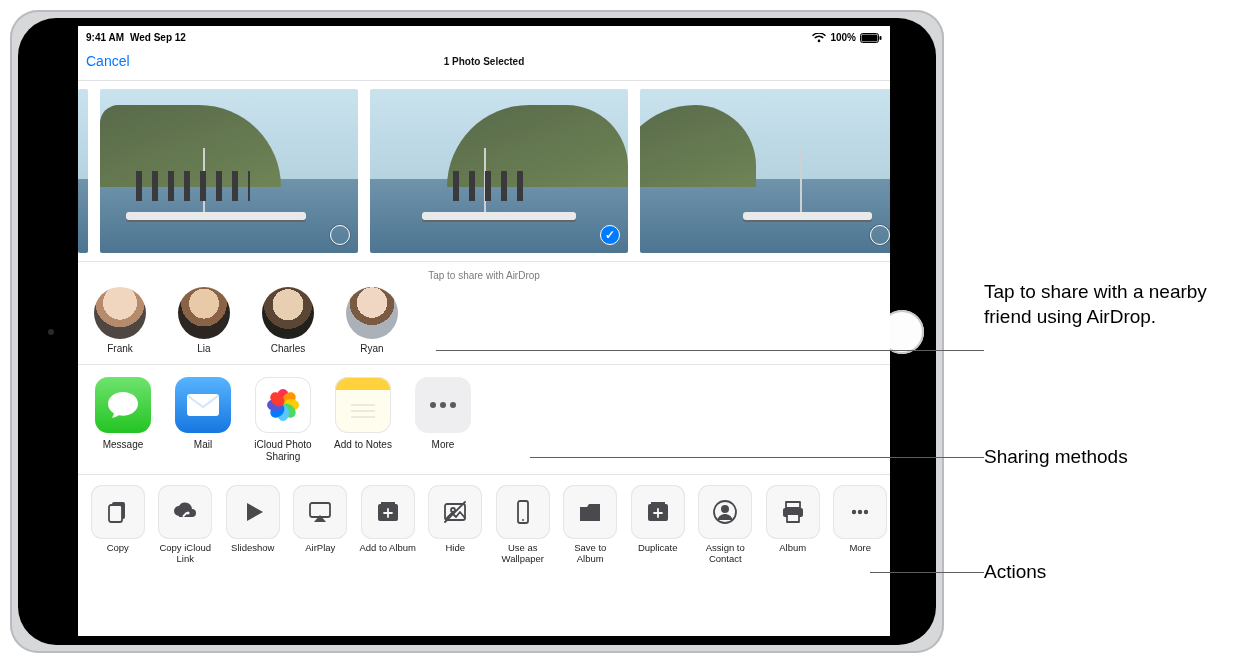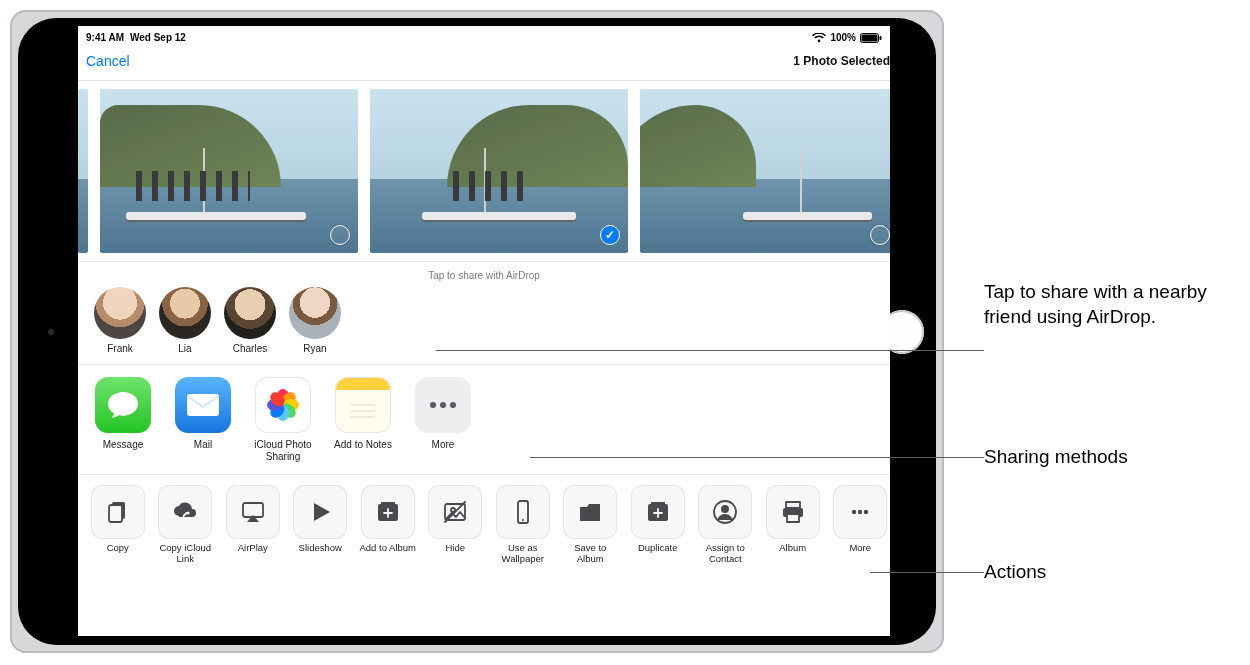--- a/index.html
+++ b/index.html
@@ -26,21 +26,21 @@
     height:665px;
     position:relative;
     overflow:hidden;
   }
 
   
   .ipad{
     position:absolute;
     left:10px; top:10px;
     width:var(--ipad-w); height:var(--ipad-h);
-    border-radius:16px;
+    border-radius:28px;
     background: var(--outer);
     box-shadow: inset 0 0 0 2px #babbbf;
   }
   .bezel{
     position:absolute;
     left:8px; right:8px; top:8px; bottom:8px;
     background:var(--bezel);
     border-radius:38px;
   }
   .screen{
@@ -91,23 +91,23 @@
     padding: 0 4px 4px 4px;
   }
   .cancel{
     color:var(--accent);
     font-size:14px;
     padding-left:4px;
   }
   .title{
     position:absolute;
     left:0; right:0;
-    text-align:right;
+    text-align:center;
     font-weight:600;
-    font-size:12px;
+    font-size:10px;
     pointer-events:none;
   }
 
   
   .photostrip{
     height:180px;
     display:flex;
     align-items:center;
     gap:12px;
     overflow:hidden;
@@ -153,21 +153,21 @@
   .airdrop{
     border-bottom:1px solid #e4e4e7;
     padding: 4px 8px 10px 8px;
   }
   .airdrop-hint{
     text-align:center;
     font-size:10px;
     color:var(--muted);
     padding:4px 0 6px;
   }
-  .contacts{ display:flex; gap:9px; padding-left:6px;}
+  .contacts{ display:flex; gap:28px; padding-left:6px;}
   .contact{
     display:flex; flex-direction:column; align-items:center;
     width:56px; gap:4px;
   }
   .avatar{
     width:52px; height:52px; border-radius:50%;
     background:#c9c9cc;
     display:block;
   }
   .av1{background:radial-gradient(circle at 50% 30%, #f1d6bf 0 38%, #b68b6c 0 55%, #4d4642 0); }
@@ -408,33 +408,33 @@
                 <path d="M9 19a5 5 0 010-10 7 7 0 0113 3 4 4 0 010 8H9z" fill="#4a4a4e" stroke="none"></path>
                 <circle cx="18" cy="16" r="2.5" fill="#f7f7f8"></circle>
                 <path d="M16.5 16l-3 3" stroke="#f7f7f8"></path>
               </svg>
             </div>
             <span class="action-label">Copy iCloud Link</span>
           </div>
           <div class="actionitem">
             <div class="action-btn">
               <svg width="30" height="30" viewBox="0 0 30 30" fill="none" stroke="#4a4a4e" stroke-width="1.8" stroke-linecap="round" stroke-linejoin="round">
+                <path d="M9 6l16 9-16 9z" fill="#4a4a4e" stroke="none"></path>
+              </svg>
+            </div>
+            <span class="action-label">Slideshow</span>
+          </div>
+          <div class="actionitem">
+            <div class="action-btn">
+              <svg width="30" height="30" viewBox="0 0 30 30" fill="none" stroke="#4a4a4e" stroke-width="1.8" stroke-linecap="round" stroke-linejoin="round">
                 <rect x="5" y="6" width="20" height="14" rx="2"></rect>
                 <path d="M15 18l6 7H9z" fill="#4a4a4e" stroke="none"></path>
               </svg>
             </div>
             <span class="action-label">AirPlay</span>
-          </div>
-          <div class="actionitem">
-            <div class="action-btn">
-              <svg width="30" height="30" viewBox="0 0 30 30" fill="none" stroke="#4a4a4e" stroke-width="1.8" stroke-linecap="round" stroke-linejoin="round">
-                <path d="M9 6l16 9-16 9z" fill="#4a4a4e" stroke="none"></path>
-              </svg>
-            </div>
-            <span class="action-label">Slideshow</span>
           </div>
           <div class="actionitem">
             <div class="action-btn">
               <svg width="30" height="30" viewBox="0 0 30 30" fill="none" stroke="#4a4a4e" stroke-width="1.8" stroke-linecap="round" stroke-linejoin="round">
                 <rect x="5" y="7" width="20" height="17" rx="2" fill="#4a4a4e" stroke="none"></rect>
                 <rect x="8" y="5" width="14" height="3" fill="#4a4a4e" stroke="none"></rect>
                 <path d="M15 12v8M11 16h8" stroke="#f7f7f8"></path>
               </svg>
             </div>
             <span class="action-label">Add to Album</span>

